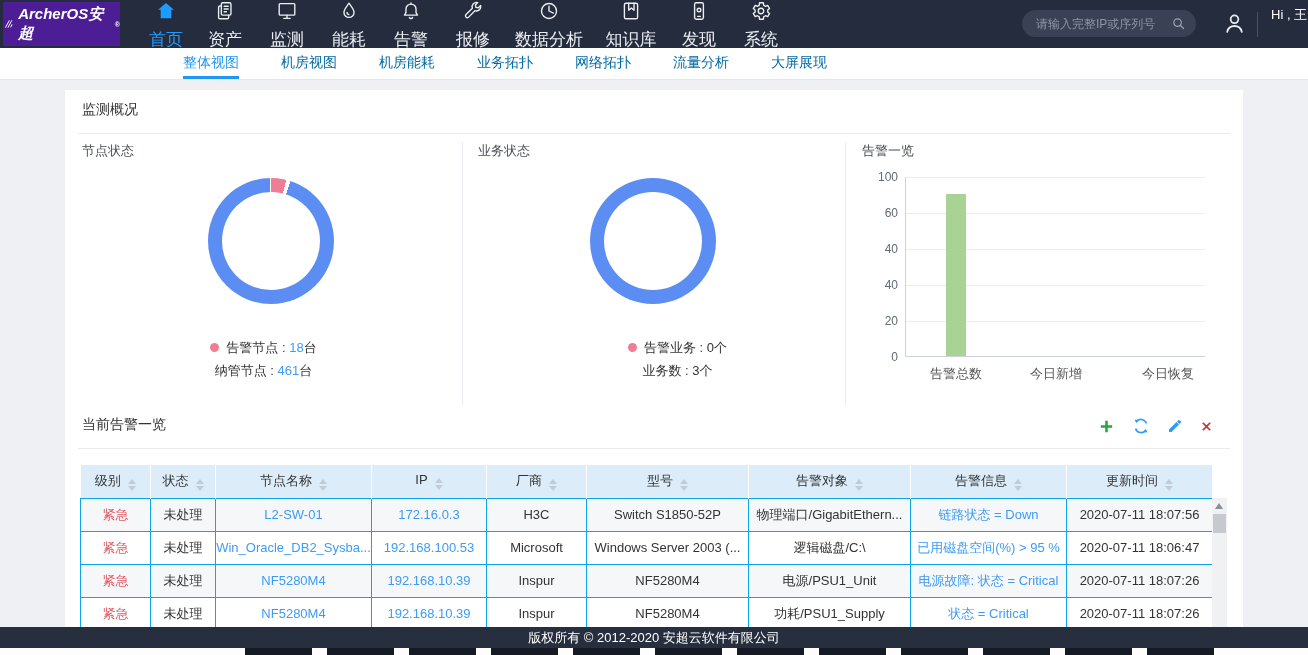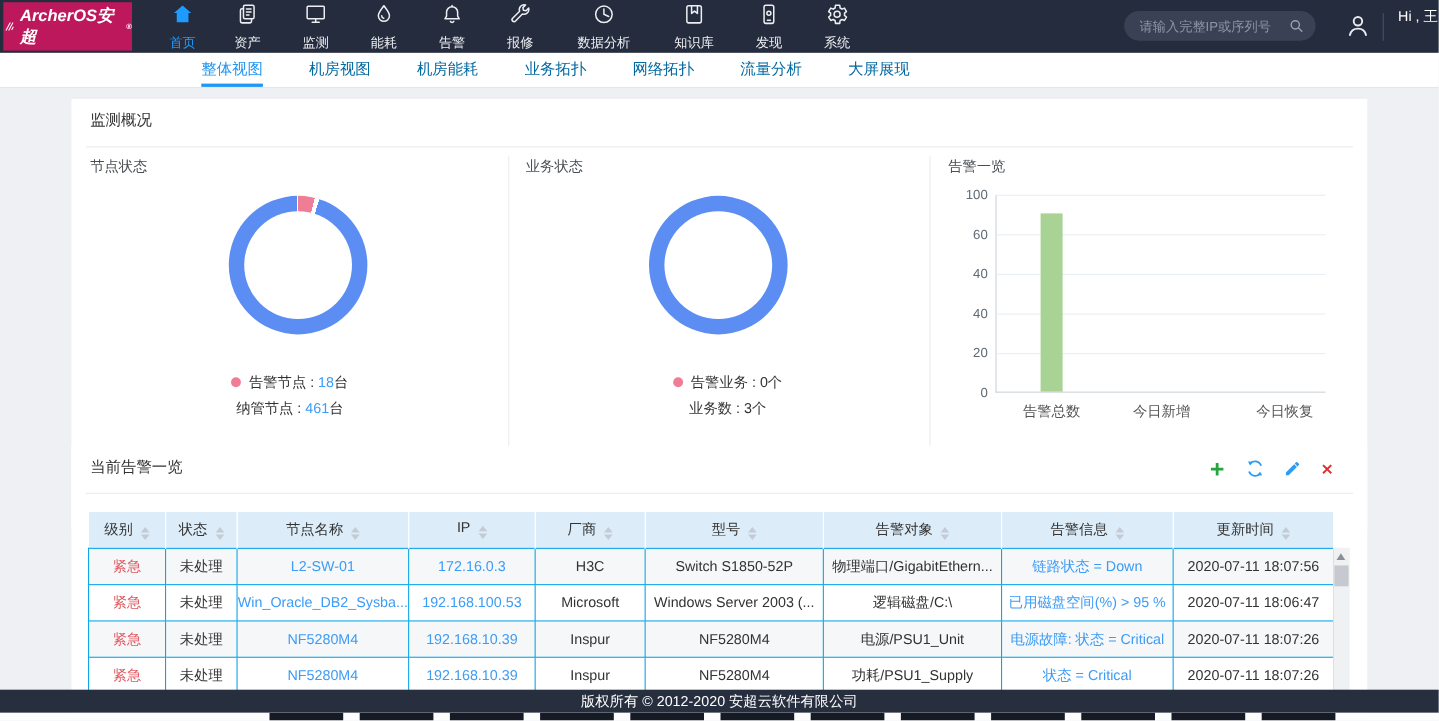--- a/index.html
+++ b/index.html
@@ -1,29 +1,29 @@
 <!DOCTYPE html>
 <html><head>
 <meta charset="utf-8">
 <style>
   * { margin:0; padding:0; box-sizing:border-box; }
   html,body { width:1308px; height:655px; overflow:hidden; }
   body { position:relative; background:#eef0f3; font-family:"Liberation Sans",sans-serif; }
 
   
   .navbar { position:absolute; left:0; top:0; width:1308px; height:48px; background:#252c3e; z-index:3; }
-  .logo { position:absolute; left:3px; top:2px; width:117px; height:44px; background:#be185d;
+  .logo { position:absolute; left:3px; top:2px; width:117px; height:44px; background:#4c1d95;
           color:#fff; display:flex; align-items:center; justify-content:center; gap:3px;
           font-style:italic; font-weight:bold; font-size:15px; }
   .logo sup { font-size:7px; font-style:normal; }
   .nav-items { position:absolute; left:138px; top:0; height:48px; display:flex; }
   .nav-item { display:flex; flex-direction:column; align-items:center; justify-content:center;
               color:#eceef2; cursor:pointer; padding-top:2px; }
   .nav-item svg { width:22px; height:22px; }
-  .nav-item .lbl { font-size:12px; margin-top:2px; white-space:nowrap; }
+  .nav-item .lbl { font-size:17px; margin-top:2px; white-space:nowrap; }
   .nav-item.active { color:#1e9bff; }
   .search-box { position:absolute; left:1022px; top:10px; width:174px; height:27px;
                 background:#3a4154; border-radius:14px; display:flex; align-items:center; }
   .search-box input { flex:1; min-width:0; background:transparent; border:none; outline:none;
                       color:#cfd4de; font-size:12px; padding:0 4px 0 14px; font-family:inherit; }
   .search-box input::placeholder { color:#8c94a6; }
   .search-box .mag { width:15px; height:15px; margin-right:10px; color:#9aa2b2; flex:0 0 auto; }
   .user-ic { position:absolute; left:1222px; top:11px; width:25px; height:25px; color:#e8ebf0; cursor:pointer; }
   .nav-divider { position:absolute; left:1257px; top:12px; width:1px; height:25px; background:#49506a; }
   .greeting-wrap { position:absolute; left:1271px; top:5px; font-size:13px; line-height:19px; white-space:nowrap; }
@@ -50,21 +50,21 @@
   .panel-title { position:absolute; top:52px; font-size:13px; color:#4a4f55; }
 
   
   .donut { position:absolute; width:126px; height:126px; border-radius:50%; }
   .donut::after { content:""; position:absolute; left:14px; top:14px; width:98px; height:98px;
                   border-radius:50%; background:#fff; }
   #donut-nodes { left:143px; top:88px; }
   #donut-business { left:525px; top:88px; }
   .legend { position:absolute; top:246px; text-align:center; font-size:13px; color:#333; line-height:23px; }
   #legend-nodes { left:0; width:397px; }
-  #legend-business { left:397px; width:383px;padding-left:16px; }
+  #legend-business { left:413px; width:383px;padding-left:16px; }
   .bullet { display:inline-block; width:9px; height:9px; border-radius:50%; margin-right:7px; }
   .val-blue { color:#3d9cf5; }
 
   
   #barchart { position:absolute; left:840px; top:87px; width:300px; height:180px;
               border-left:1px solid #ccd3da; border-bottom:1px solid #ccd3da; }
   .gridline { position:absolute; left:0; width:100%; height:1px; background:#e9eef2; }
   .ytick { position:absolute; left:-50px; width:42px; text-align:right; font-size:12px;
            color:#5f6b75; transform:translateY(-50%); }
   .bar { position:absolute; bottom:0; }

